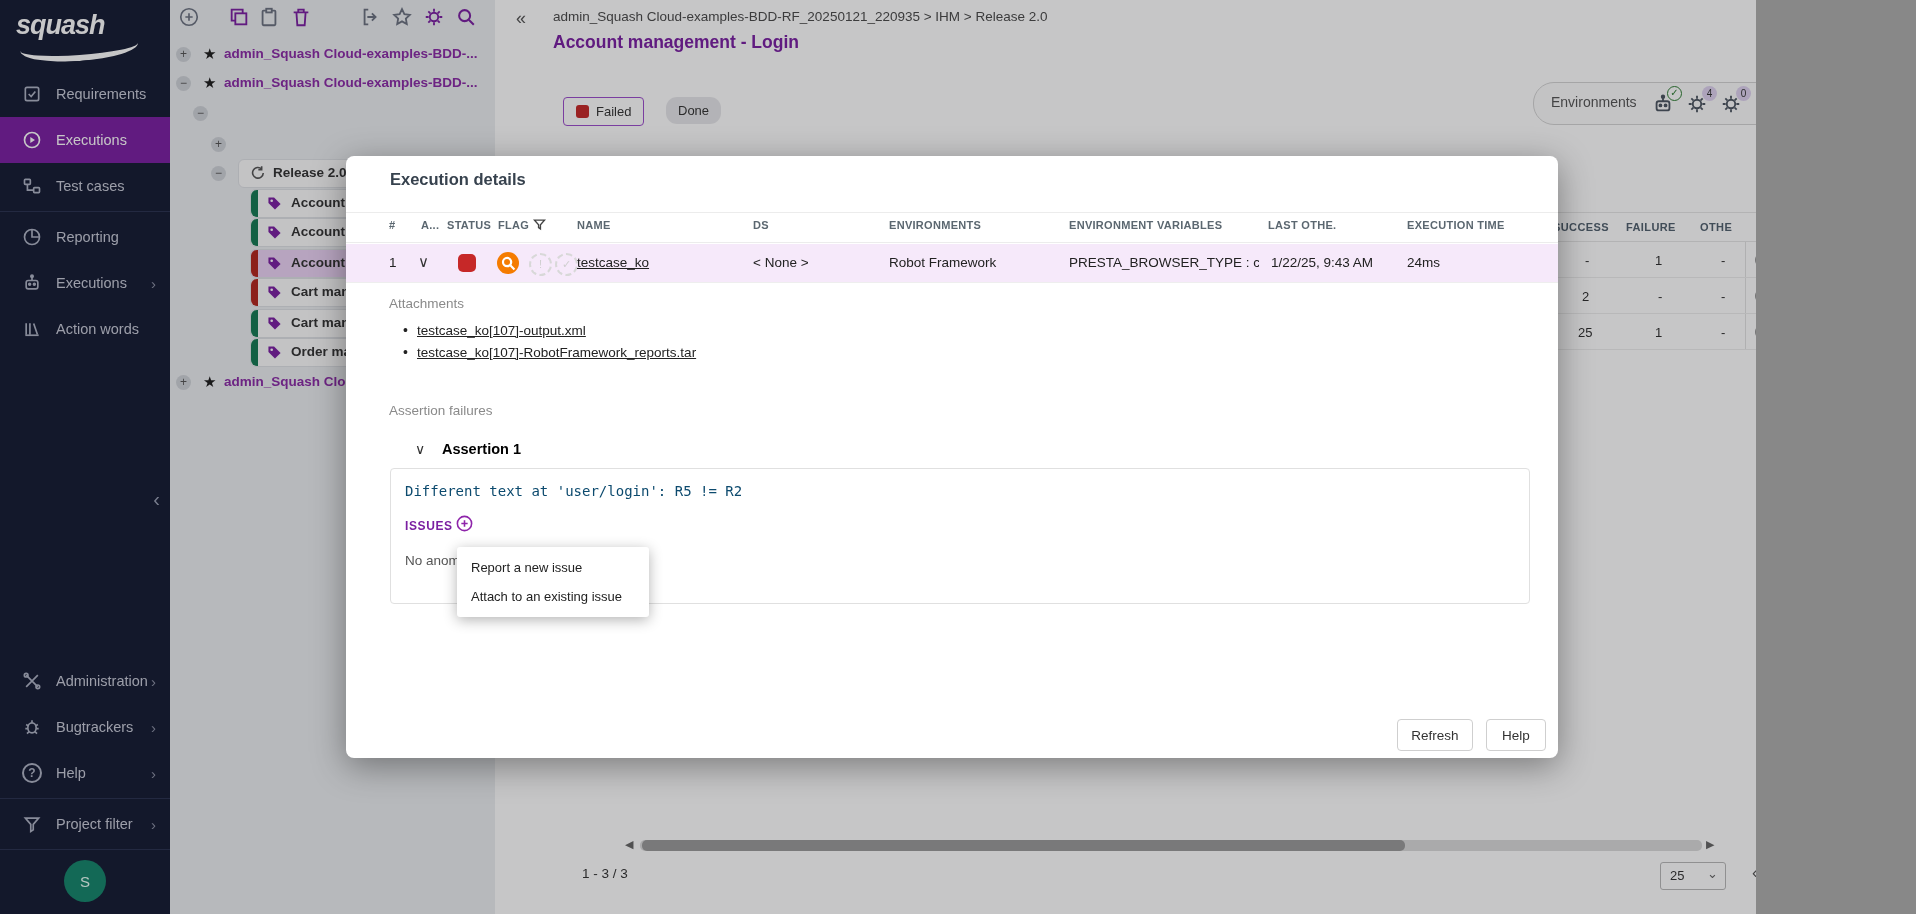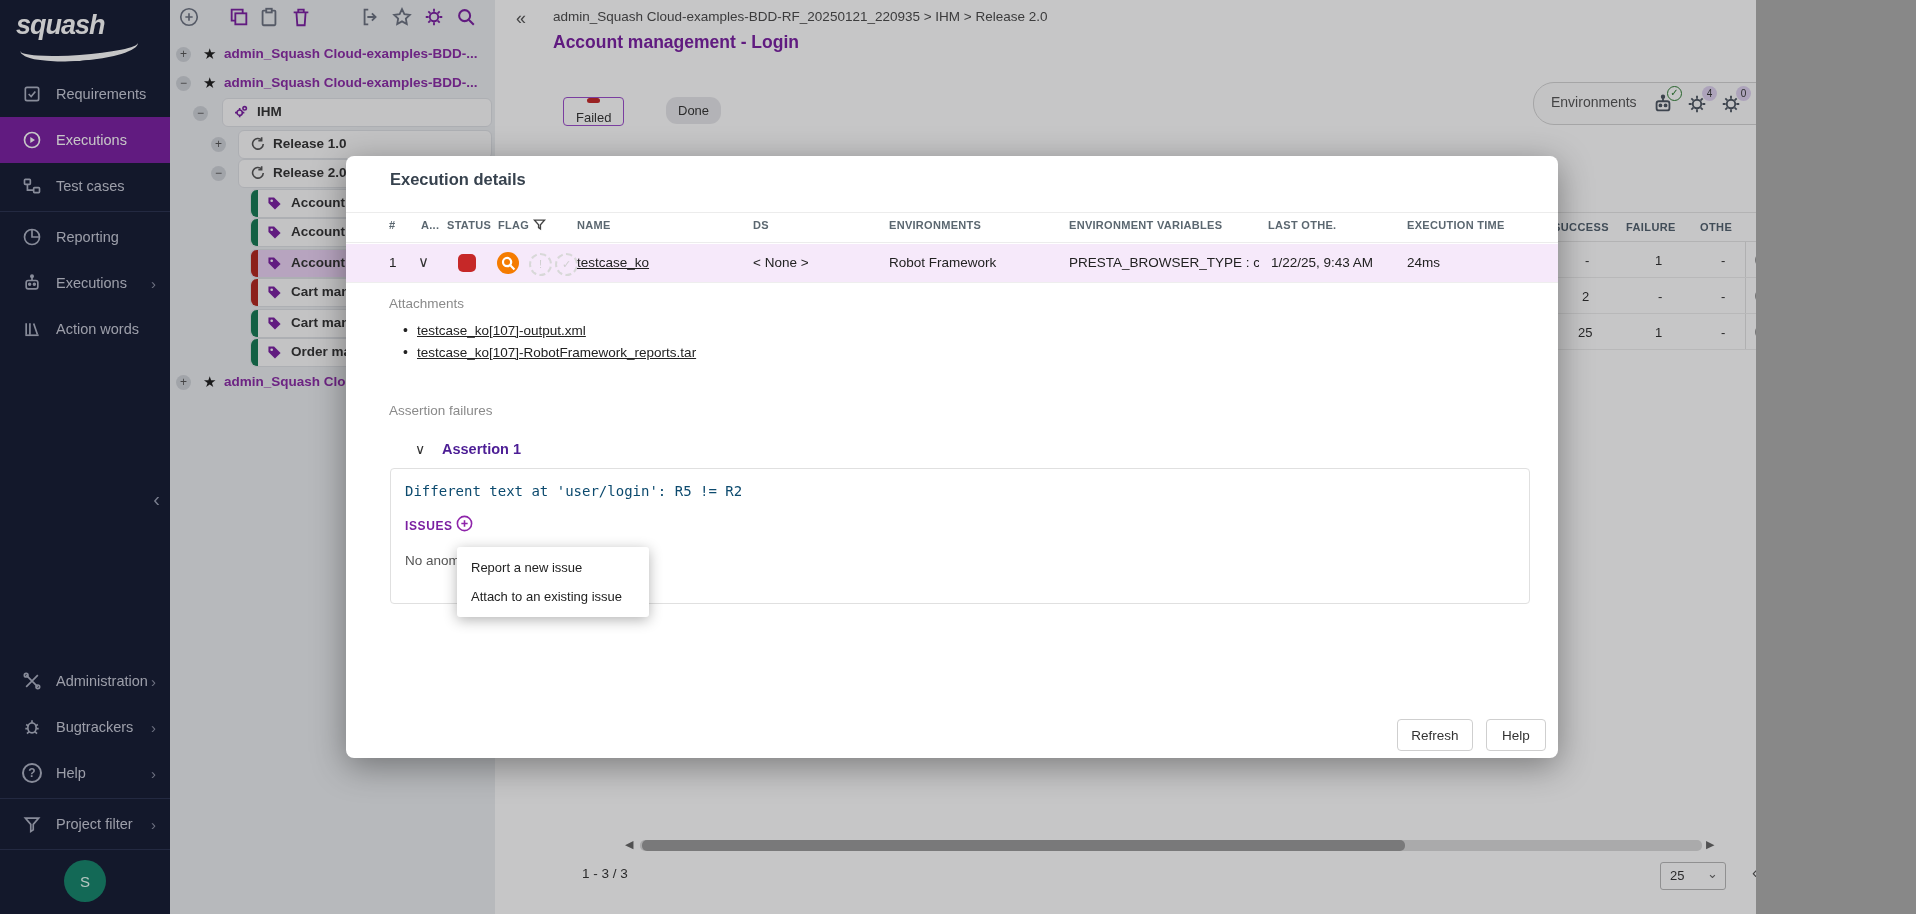--- a/index.html
+++ b/index.html
@@ -28,21 +28,21 @@
   .toggle{position:absolute;width:15px;height:15px;border-radius:50%;background:#cfd3d8;color:#555;font-size:12px;line-height:14px;text-align:center;cursor:pointer;}
   .tstar{position:absolute;font-size:15px;color:#1d1d1d;cursor:pointer;}
   .pname{position:absolute;color:#8a2ba6;font-weight:bold;font-size:13.5px;white-space:nowrap;overflow:hidden;cursor:pointer;}
   .card{position:absolute;background:#fbfbfc;border:1px solid #dfe1e5;border-radius:6px;cursor:pointer;}
   .card .lbl{position:absolute;left:40px;top:5px;font-size:13.5px;color:#333;font-weight:bold;white-space:nowrap;overflow:hidden;}
   .leafbar{position:absolute;left:0;top:0;bottom:0;width:7px;border-radius:6px 0 0 6px;}
   .tagicon{position:absolute;left:16px;top:6px;width:15px;height:15px;color:#7b1fa2;}
   
   .main-txt{position:absolute;white-space:nowrap;}
   .chip{position:absolute;height:27px;border-radius:4px;display:flex;align-items:center;gap:7px;padding:0 12px;font-size:13px;color:#333;cursor:pointer;}
-  .chip.failed{border:1.6px solid #9c4dcc;background:#fff;flex-direction:column;}
+  .chip.failed{border:1.6px solid #9c4dcc;background:#fff;}
   .chip.done{background:#e7e7ea;border-radius:11px;}
   .redsq{width:13px;height:13px;border-radius:3px;background:#c62828;}
   .pill{position:absolute;left:1533px;top:82px;width:311px;height:41px;border:1px solid #d4d4d4;border-radius:21px;background:#fcfcfc;}
   .pill .plabel{position:absolute;left:17px;top:11px;font-size:14px;color:#555;}
   .pill .picon{position:absolute;top:10px;width:22px;height:22px;color:#4c5560;cursor:pointer;}
   .badge{position:absolute;top:3px;width:15px;height:15px;border-radius:50%;background:#ded2ef;color:#333;font-size:10px;line-height:15px;text-align:center;}
   .badge.green{background:#fff;border:1.5px solid #2e7d32;color:#2e7d32;line-height:12px;width:13px;height:13px;}
   .tbicon{position:absolute;width:22px;height:22px;color:#5f6b76;cursor:pointer;}
   .tbicon.purple{color:#7b1fa2;}
   .bgth{position:absolute;font-size:11px;font-weight:bold;color:#51606e;letter-spacing:.4px;}
@@ -230,41 +230,22 @@
 
     <span class="toggle" style="left:6px;top:47px;">+</span>
     <span class="tstar" style="left:33px;top:45px;">★</span>
     <span class="pname" style="left:54px;top:46px;width:266px;">admin_Squash Cloud-examples-BDD-...</span>
 
     <span class="toggle" style="left:6px;top:76px;">−</span>
     <span class="tstar" style="left:33px;top:74px;">★</span>
     <span class="pname" style="left:54px;top:75px;width:266px;">admin_Squash Cloud-examples-BDD-...</span>
 
     <span class="toggle" style="left:23px;top:106px;">−</span>
-    <div class="card" style="left:52px;top:98px;width:268px;height:27px;">
-      <span class="tagicon" style="left:10px;top:5px;">
-          <svg viewBox="0 0 24 24" width="16" height="16" fill="none" stroke="currentColor" stroke-width="2.4">
-            <circle cx="10" cy="13" r="4"></circle>
-            <path d="M10 6v3M10 17v3M3 13h3M14 13h3"></path>
-            <circle cx="17.5" cy="6.5" r="2.6"></circle>
-          </svg>
-        </span>
-      <span class="lbl" style="left:34px;">IHM</span>
-    </div>
 
     <span class="toggle" style="left:41px;top:137px;">+</span>
-    <div class="card" style="left:68px;top:130px;width:252px;height:27px;">
-      <span class="tagicon" style="left:10px;top:5px;color:#555;">
-          <svg viewBox="0 0 24 24" width="16" height="16" fill="none" stroke="currentColor" stroke-width="2.4">
-            <path d="M19 6a8 8 0 1 0 2.4 6"></path>
-            <path d="M19 2v5h-5"></path>
-          </svg>
-        </span>
-      <span class="lbl" style="left:34px;">Release 1.0</span>
-    </div>
 
     <span class="toggle" style="left:41px;top:166px;">−</span>
     <div class="card" style="left:68px;top:159px;width:252px;height:27px;">
       <span class="tagicon" style="left:10px;top:5px;color:#555;">
           <svg viewBox="0 0 24 24" width="16" height="16" fill="none" stroke="currentColor" stroke-width="2.4">
             <path d="M19 6a8 8 0 1 0 2.4 6"></path>
             <path d="M19 2v5h-5"></path>
           </svg>
         </span>
       <span class="lbl" style="left:34px;">Release 2.0</span>
@@ -579,21 +560,21 @@
     </div>
 
     <span class="sectlbl" style="left:43px;top:140px;">Attachments</span>
     <span class="a" style="left:57px;top:166px;font-size:14px;color:#222;">•</span>
     <span class="mlink" style="left:71px;top:167px;">testcase_ko[107]-output.xml</span>
     <span class="a" style="left:57px;top:188px;font-size:14px;color:#222;">•</span>
     <span class="mlink" style="left:71px;top:189px;">testcase_ko[107]-RobotFramework_reports.tar</span>
 
     <span class="sectlbl" style="left:43px;top:247px;">Assertion failures</span>
     <span class="a" style="left:69px;top:285px;font-size:14px;color:#333;cursor:pointer;">∨</span>
-    <span class="a" style="left:96px;top:285px;font-size:14.5px;font-weight:bold;color:#4c1d95;">Assertion 1</span>
+    <span class="a" style="left:96px;top:285px;font-size:14.5px;font-weight:bold;color:#000000;">Assertion 1</span>
 
     <div class="acard">
       <span class="a" style="left:14px;top:14px;font-family:'DejaVu Sans Mono',monospace;font-size:14px;color:#0c4a6e;white-space:pre;">Different text at 'user/login': R5 != R2</span>
       <span class="a" style="left:14px;top:50px;font-size:12px;font-weight:bold;letter-spacing:.6px;color:#7b1fa2;">ISSUES</span>
       <span class="a" style="left:64px;top:45px;color:#8e24aa;cursor:pointer;">
           <svg viewBox="0 0 24 24" width="19" height="19" fill="none" stroke="currentColor" stroke-width="2">
             <circle cx="12" cy="12" r="9"></circle>
             <path d="M12 8v8M8 12h8"></path>
           </svg>
         </span>

